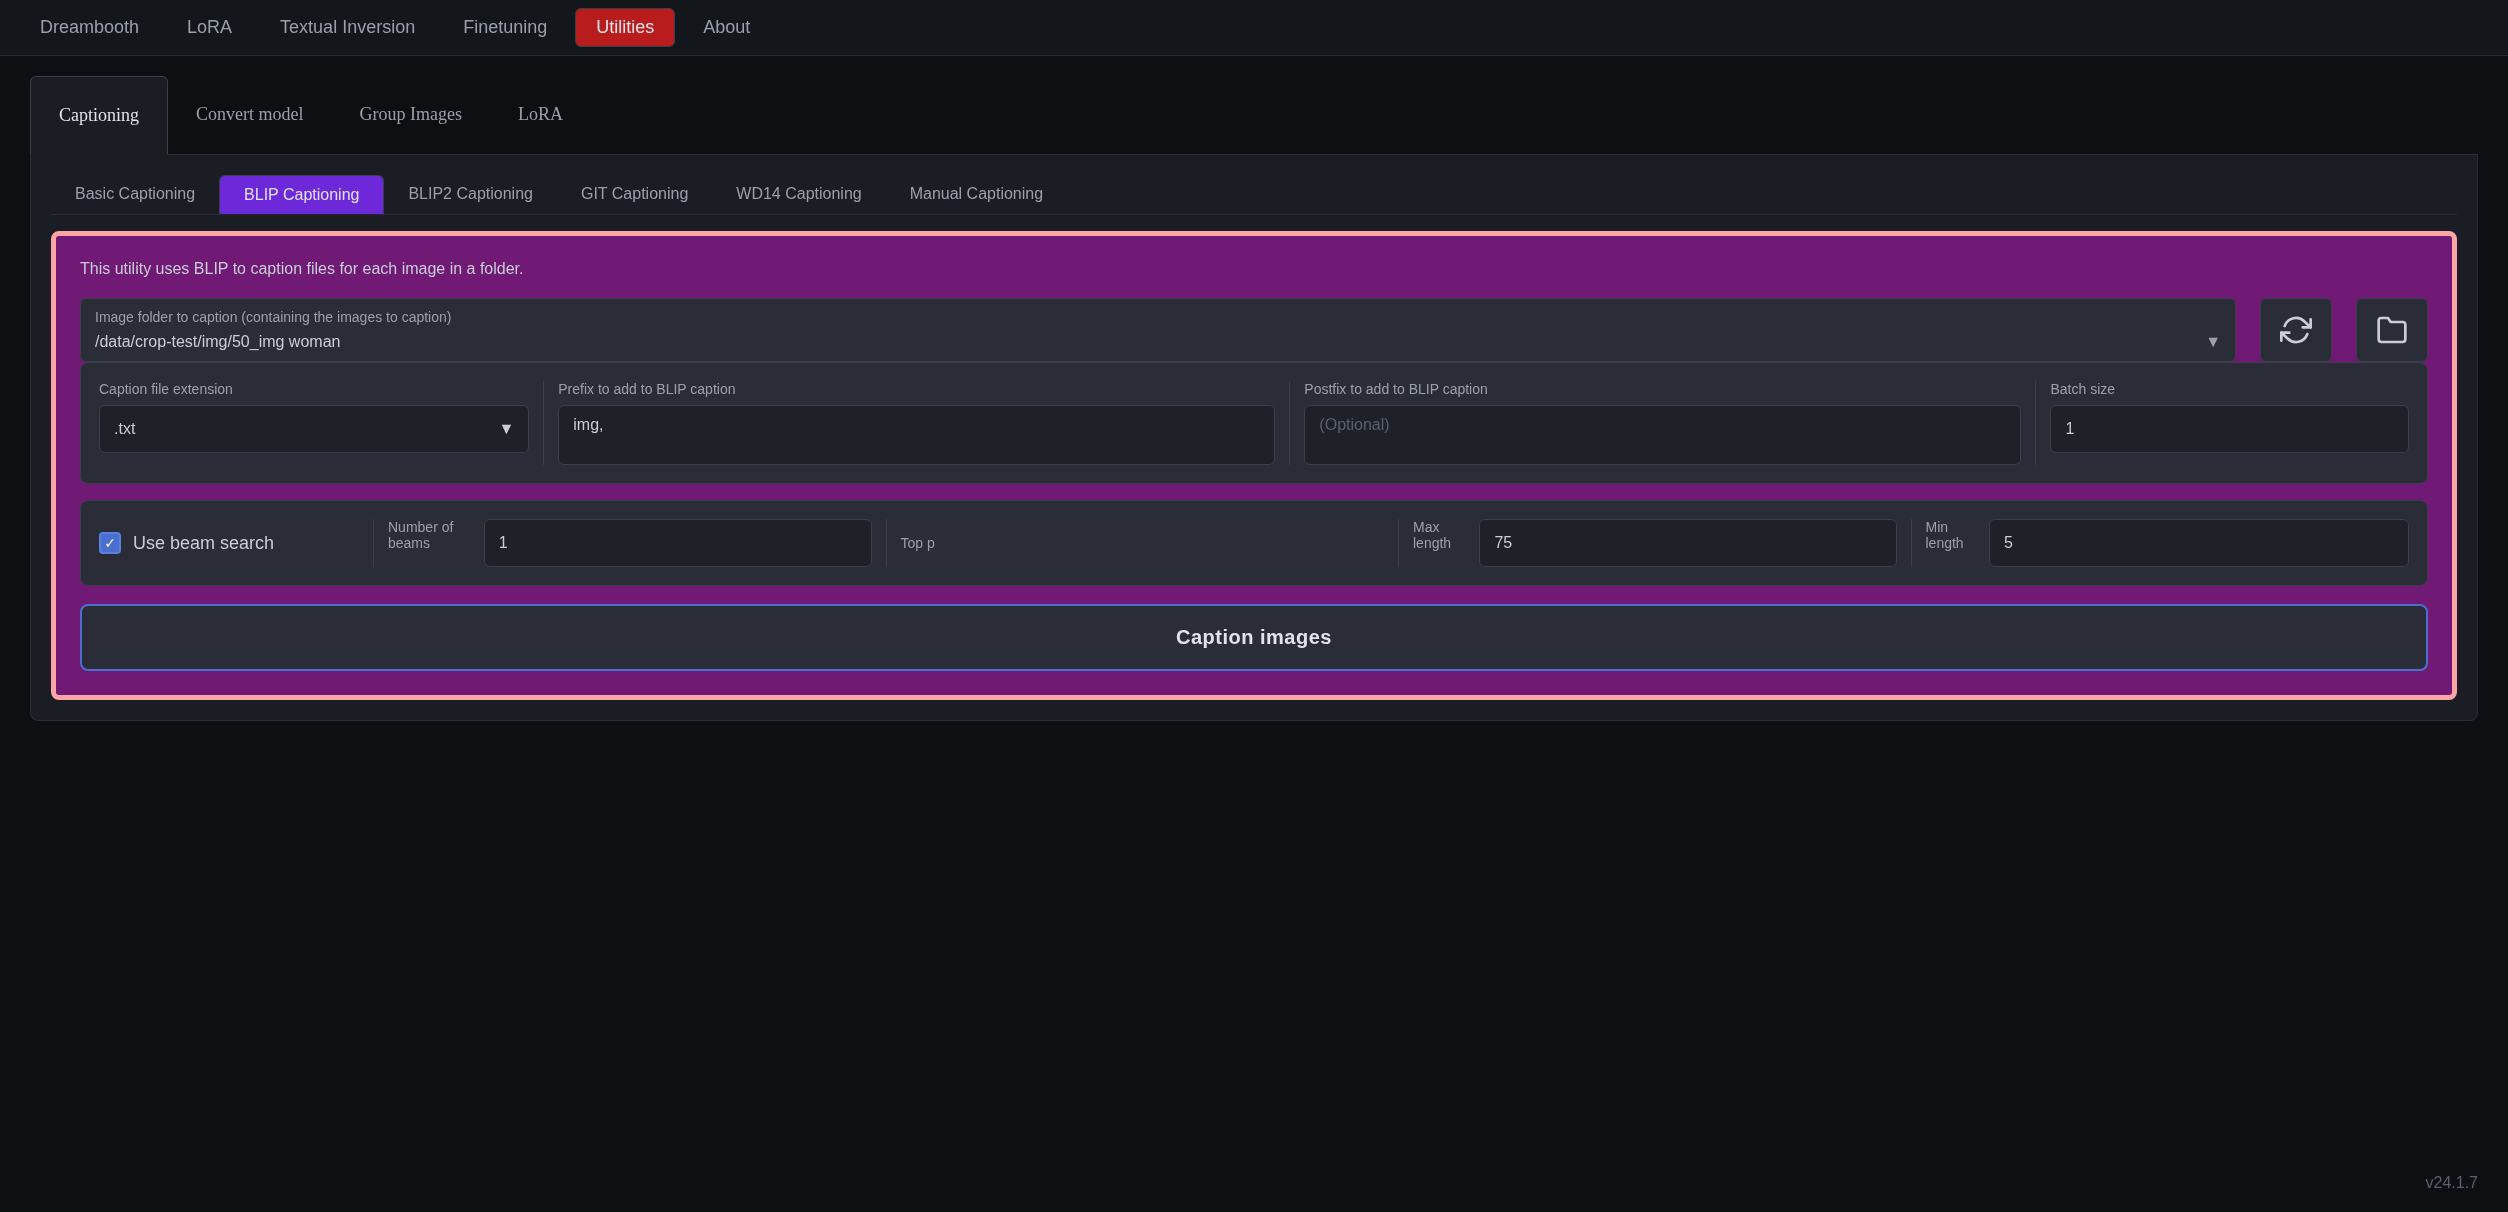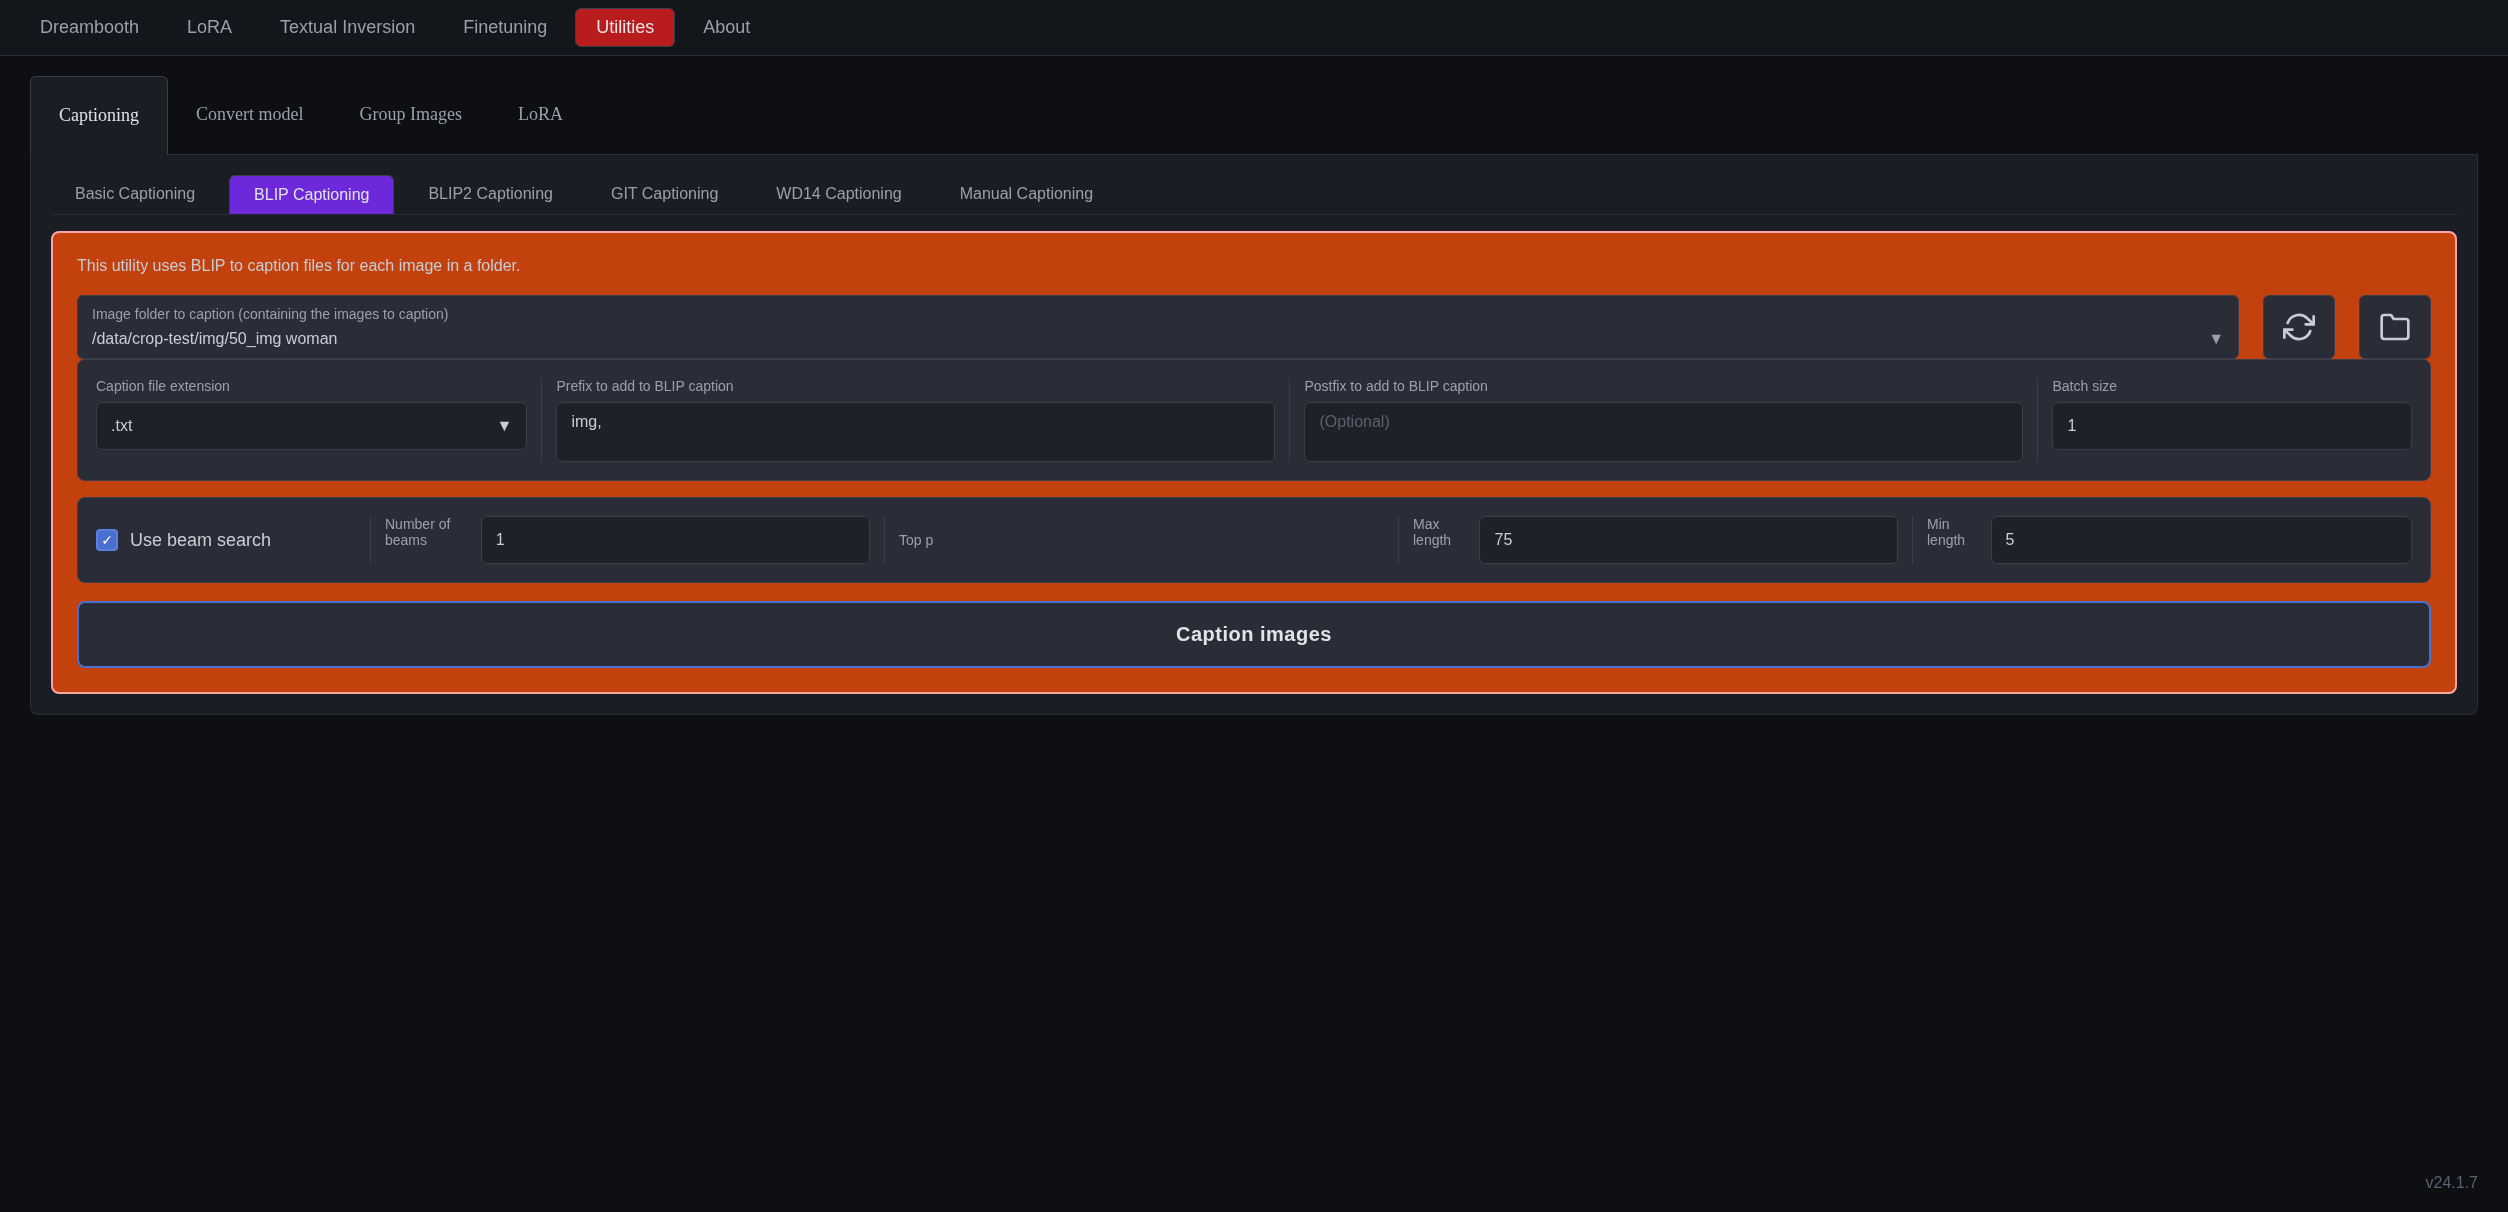--- a/index.html
+++ b/index.html
@@ -73,21 +73,21 @@
       border: 1px solid #2a2d35;
       border-top: none;
       border-radius: 0 0 8px 8px;
       padding: 20px;
     }
 
     
     .tab-bar-2 {
       display: flex;
       align-items: flex-end;
-      gap: 10px;
+      gap: 0;
       border-bottom: 1px solid #2a2d35;
       margin-bottom: 16px;
     }
     .tab-2 {
       padding: 10px 24px;
       cursor: pointer;
       color: #9aa0ab;
       font-size: 16px;
       border-bottom: 2px solid transparent;
       margin-bottom: -1px;
@@ -96,22 +96,22 @@
     .tab-2.active {
       color: #e0e4ea;
       background: #6d28d9;
       border: 1px solid #3a3f4a;
       border-bottom: 1px solid #22252e;
       border-radius: 6px 6px 0 0;
     }
 
     
     .inner-content {
-      background: #c2410c;
-      border: 2px solid #fca5a5;
+      background: #701a75;
+      border: 5px solid #fca5a5;
       border-radius: 8px;
       padding: 24px;
     }
 
     .description-text {
       color: #c8cdd6;
       font-size: 16px;
       margin-bottom: 20px;
     }
 

